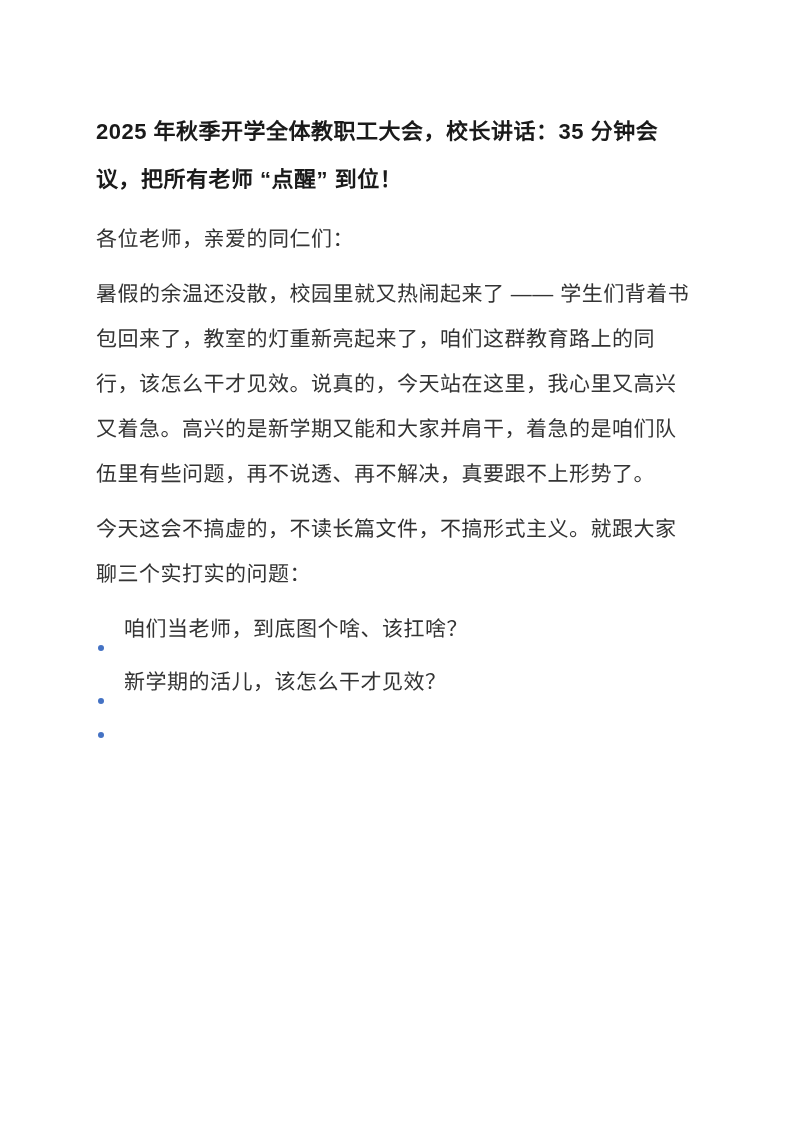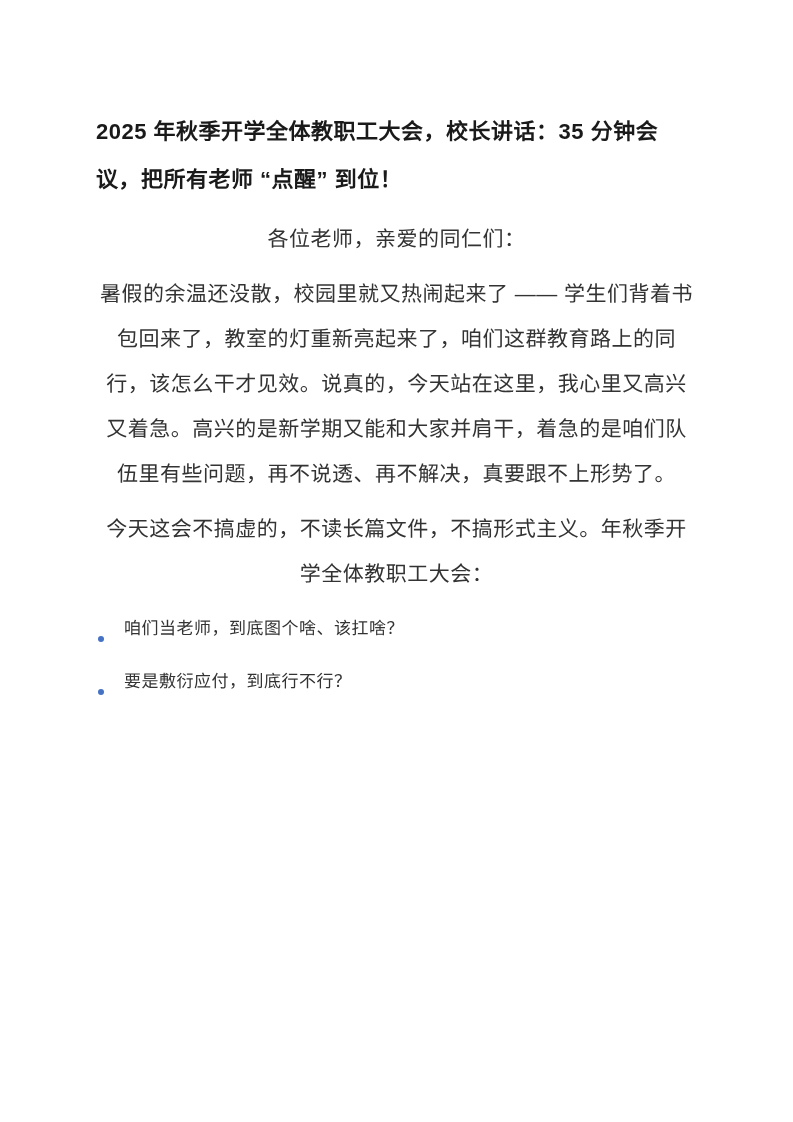--- a/index.html
+++ b/index.html
@@ -27,30 +27,30 @@
     color: #1a1a1a;
     margin-bottom: 12px;
   }
   .doc-paragraph {
     font-size: 21px;
     font-weight: 400;
     line-height: 45px;
     letter-spacing: 0.5px;
     color: #333333;
     margin-bottom: 10px;
-    text-align: center;
+    text-align: left;
   }
   .doc-list {
     list-style: none;
     margin: 2px 0 10px 0;
   }
   .doc-list li {
     display: flex;
-    align-items: center;
-    font-size: 17px;
+    align-items: flex-end;
+    font-size: 21px;
     line-height: 45px;
     letter-spacing: 0.5px;
     color: #333333;
     margin-bottom: 8px;
   }
   .bullet-dot {
     flex: 0 0 auto;
     width: 6px;
     height: 6px;
     border-radius: 50%;
@@ -63,27 +63,30 @@
 
 <div class="page">
 
   <h1 class="doc-title">2025 年秋季开学全体教职工大会，校长讲话：35 分钟会议，把所有老师 “点醒” 到位！</h1>
 
   <p class="doc-paragraph">各位老师，亲爱的同仁们：</p>
 
 
   <p class="doc-paragraph">暑假的余温还没散，校园里就又热闹起来了 —— 学生们背着书包回来了，教室的灯重新亮起来了，咱们这群教育路上的同行，该怎么干才见效。说真的，今天站在这里，我心里又高兴又着急。高兴的是新学期又能和大家并肩干，着急的是咱们队伍里有些问题，再不说透、再不解决，真要跟不上形势了。</p>
 
-  <p class="doc-paragraph">今天这会不搞虚的，不读长篇文件，不搞形式主义。年秋季开学全体教职工大会：</p>
+  <p class="doc-paragraph">今天这会不搞虚的，不读长篇文件，不搞形式主义。就跟大家聊三个实打实的问题：</p>
 
   <ul class="doc-list">
     <li>
       <span class="bullet-dot"></span>
       <span>咱们当老师，到底图个啥、该扛啥？</span>
     </li>
     <li>
       <span class="bullet-dot"></span>
-      <span>要是敷衍应付，到底行不行？</span>
+      <span>新学期的活儿，该怎么干才见效？</span>
+    </li>
+    <li>
+      <span class="bullet-dot"></span>
     </li>
   </ul>
 
 
 </div>
 
 </body></html>

